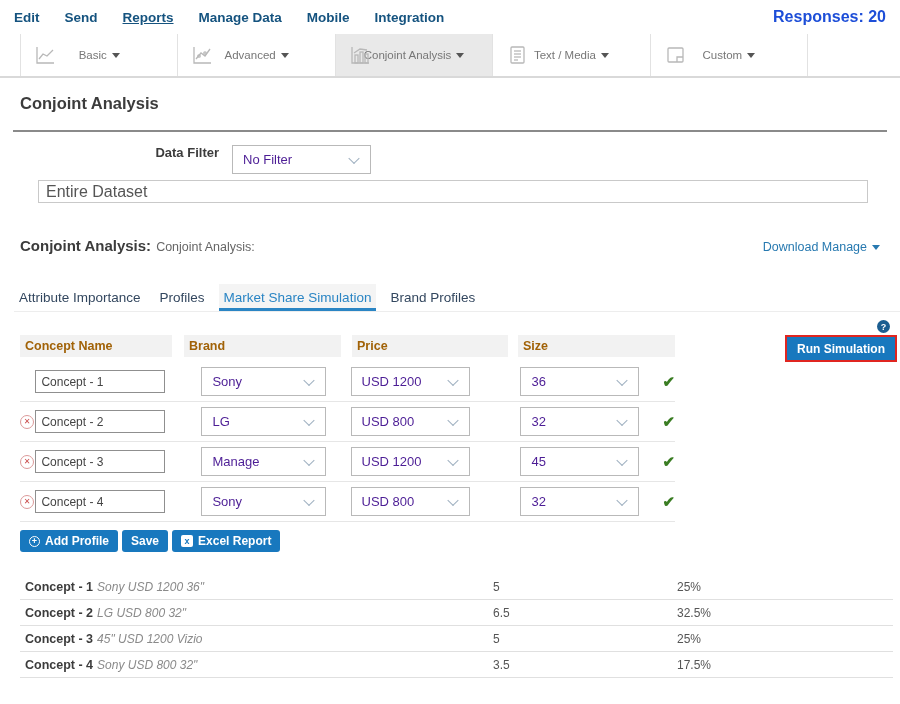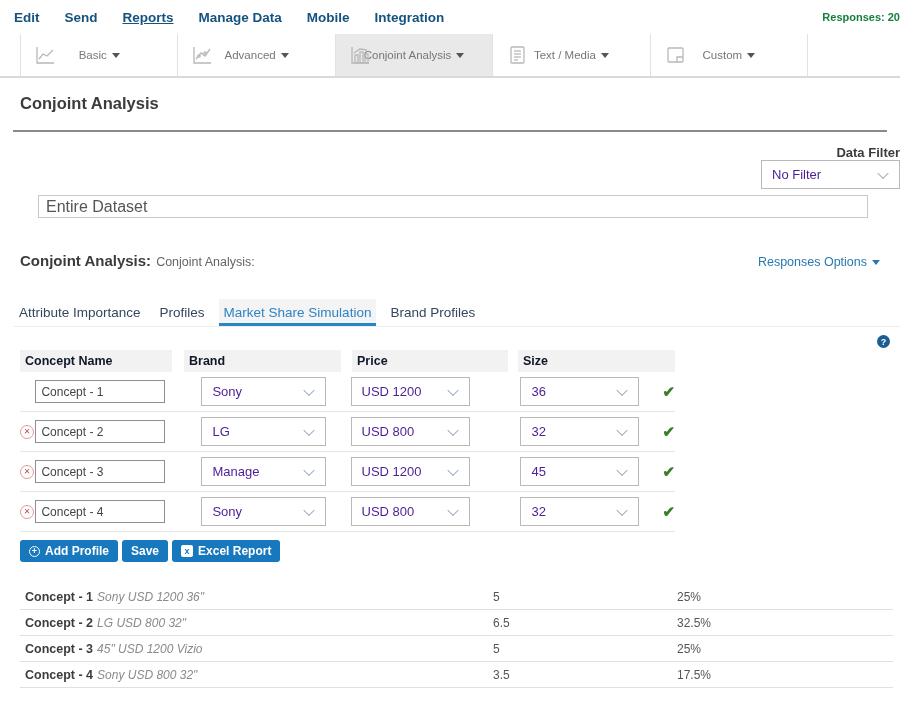--- a/index.html
+++ b/index.html
@@ -2,36 +2,36 @@
 <html><head>
 <meta charset="utf-8">
 <style>
   * { margin:0; padding:0; box-sizing:border-box; }
   html,body { width:900px; height:704px; background:#fff; overflow:hidden;
     font-family:"Liberation Sans", sans-serif; }
   
   .topnav { display:flex; align-items:center; height:34px; padding-left:14px; }
   .topnav a { color:#15537f; font-size:13.5px; font-weight:700; text-decoration:none; margin-right:25px; cursor:pointer; }
   .topnav a.active { text-decoration:underline; }
-  .responses { margin-left:auto; color:#15803d; font-size:11px; font-weight:700; }
+  .responses { margin-left:auto; margin-right:14px; color:#1d4ed8; font-size:16px; font-weight:700; }
   
   .toolbar-wrap { border-bottom:2px solid #d9d9d9; }
   .toolbar { display:flex; margin-left:20px; width:788px; border-left:1px solid #e2e2e2; height:42px; }
   .tb-item { position:relative; width:157.6px; display:flex; align-items:center; justify-content:center;
     border-right:1px solid #e2e2e2; cursor:pointer; background:#fff; }
   .tb-item.active { background:#e9e9e9; }
   .tb-icon { position:absolute; left:13px; top:10px; }
   .tb-label { font-size:11.5px; color:#777; display:flex; align-items:center; gap:5px; }
   .caret { display:inline-block; width:0; height:0; border-left:4px solid transparent;
     border-right:4px solid transparent; border-top:5px solid #555; }
   
   .page-title { margin:16px 0 0 20px; font-size:16.5px; font-weight:700; color:#3c3c3c; }
   .rule { margin:17px 13px 0 13px; height:2px; background:#8a8a8a; }
   
-  .filter-row { display:flex; align-items:flex-end; margin-top:13px;flex-direction:column; }
+  .filter-row { display:flex; align-items:flex-start; margin-top:13px; }
   .filter-label { width:219px; text-align:right; font-size:13px; font-weight:700; color:#3c3c3c; }
   .select { position:relative; border:1px solid #b9b9b9; background:#fff; display:flex; align-items:center;
     font-size:13px; color:#4c1d95; padding-left:10px; cursor:pointer; }
   .select .chev { position:absolute; right:12px; top:50%; width:8px; height:8px;
     border-right:1.6px solid #9fb0c0; border-bottom:1.6px solid #9fb0c0;
     transform:translateY(-70%) rotate(45deg); }
   .filter-select { width:139px; height:29px; margin-left:13px; }
   .dataset-box { margin:6px 0 0 38px; width:830px; height:23px; border:1px solid #c9c9c9;
     font-size:16px; color:#555; display:flex; align-items:center; padding-left:7px; }
   
@@ -45,21 +45,21 @@
   .tab { padding:6px 5px; margin-right:9px; font-size:13.5px; color:#33475f; cursor:pointer; }
   .tab.active { color:#2a85c4; background:#f4f4f4; border-bottom:3px solid #2a85c4; padding-bottom:3px; }
   
   .help-row { display:flex; justify-content:flex-end; margin:8px 10px 2px 0; }
   .help-icon { width:13px; height:13px; border-radius:50%; background:#1b5e91; color:#fff;
     font-size:9px; font-weight:700; display:flex; align-items:center; justify-content:center; cursor:pointer; }
   
   .sim-head-row { display:flex; justify-content:space-between; align-items:flex-start; margin:2px 3px 0 20px; }
   .sim-header { display:flex; width:655px; }
   .sim-header .hcell { background:#f2f2f2; height:22px; display:flex; align-items:center; padding-left:5px;
-    font-size:12.5px; font-weight:700; color:#0f172a; }
+    font-size:12.5px; font-weight:700; color:#a16207; }
   .hc1 { width:152px; margin-right:12px; } .hc2 { width:157px; margin-right:11px; }
   .hc3 { width:156px; margin-right:10px; } .hc4 { width:157px; }
   .run-btn { background:#1878be; border:2px solid #e02520; color:#fff; font-size:12px; font-weight:700;
     height:27px; padding:0 10px; cursor:pointer; font-family:inherit; }
   .sim-row { display:flex; align-items:center; height:40px; width:655px; margin-left:20px;
     border-bottom:1px solid #e6e6e6; }
   .del-slot { width:18px; display:flex; align-items:center; }
   .del-icon { width:14px; height:14px; border:1px solid #dc9a9a; border-radius:50%; color:#c94a4a;
     font-size:8px; display:flex; align-items:center; justify-content:center; cursor:pointer; }
   .name-input { width:130px; height:23px; border:1px solid #8f8f8f; font-size:12px; color:#444;
@@ -184,21 +184,21 @@
     <span>No Filter</span>
     <span class="chev"></span>
   </div>
 </div>
 <div class="dataset-box">Entire Dataset</div>
 
 <div class="section-row">
   <span class="section-title">Conjoint Analysis:</span>
   <span class="section-sub">Conjoint Analysis:</span>
   <span class="download">
-    <span>Responses Options</span>
+    <span>Download Manage</span>
     <span class="caret"></span>
   </span>
 </div>
 
 <div class="tabs">
   <div class="tab">Attribute Importance</div>
   <div class="tab">Profiles</div>
   <div class="tab active">Market Share Simulation</div>
   <div class="tab">Brand Profiles</div>
 </div>
@@ -207,20 +207,21 @@
   <span class="help-icon">?</span>
 </div>
 
 <div class="sim-head-row">
   <div class="sim-header">
     <div class="hcell hc1">Concept Name</div>
     <div class="hcell hc2">Brand</div>
     <div class="hcell hc3">Price</div>
     <div class="hcell hc4">Size</div>
   </div>
+  <button class="run-btn">Run Simulation</button>
 </div>
 
 <div class="sim-row">
   <span class="del-slot"></span>
   <input class="name-input" value="Concept - 1" style="">
   <div class="select dd dd-brand">
       <span>Sony</span>
       <span class="chev"></span>
     </div>
   <div class="select dd dd-price">

